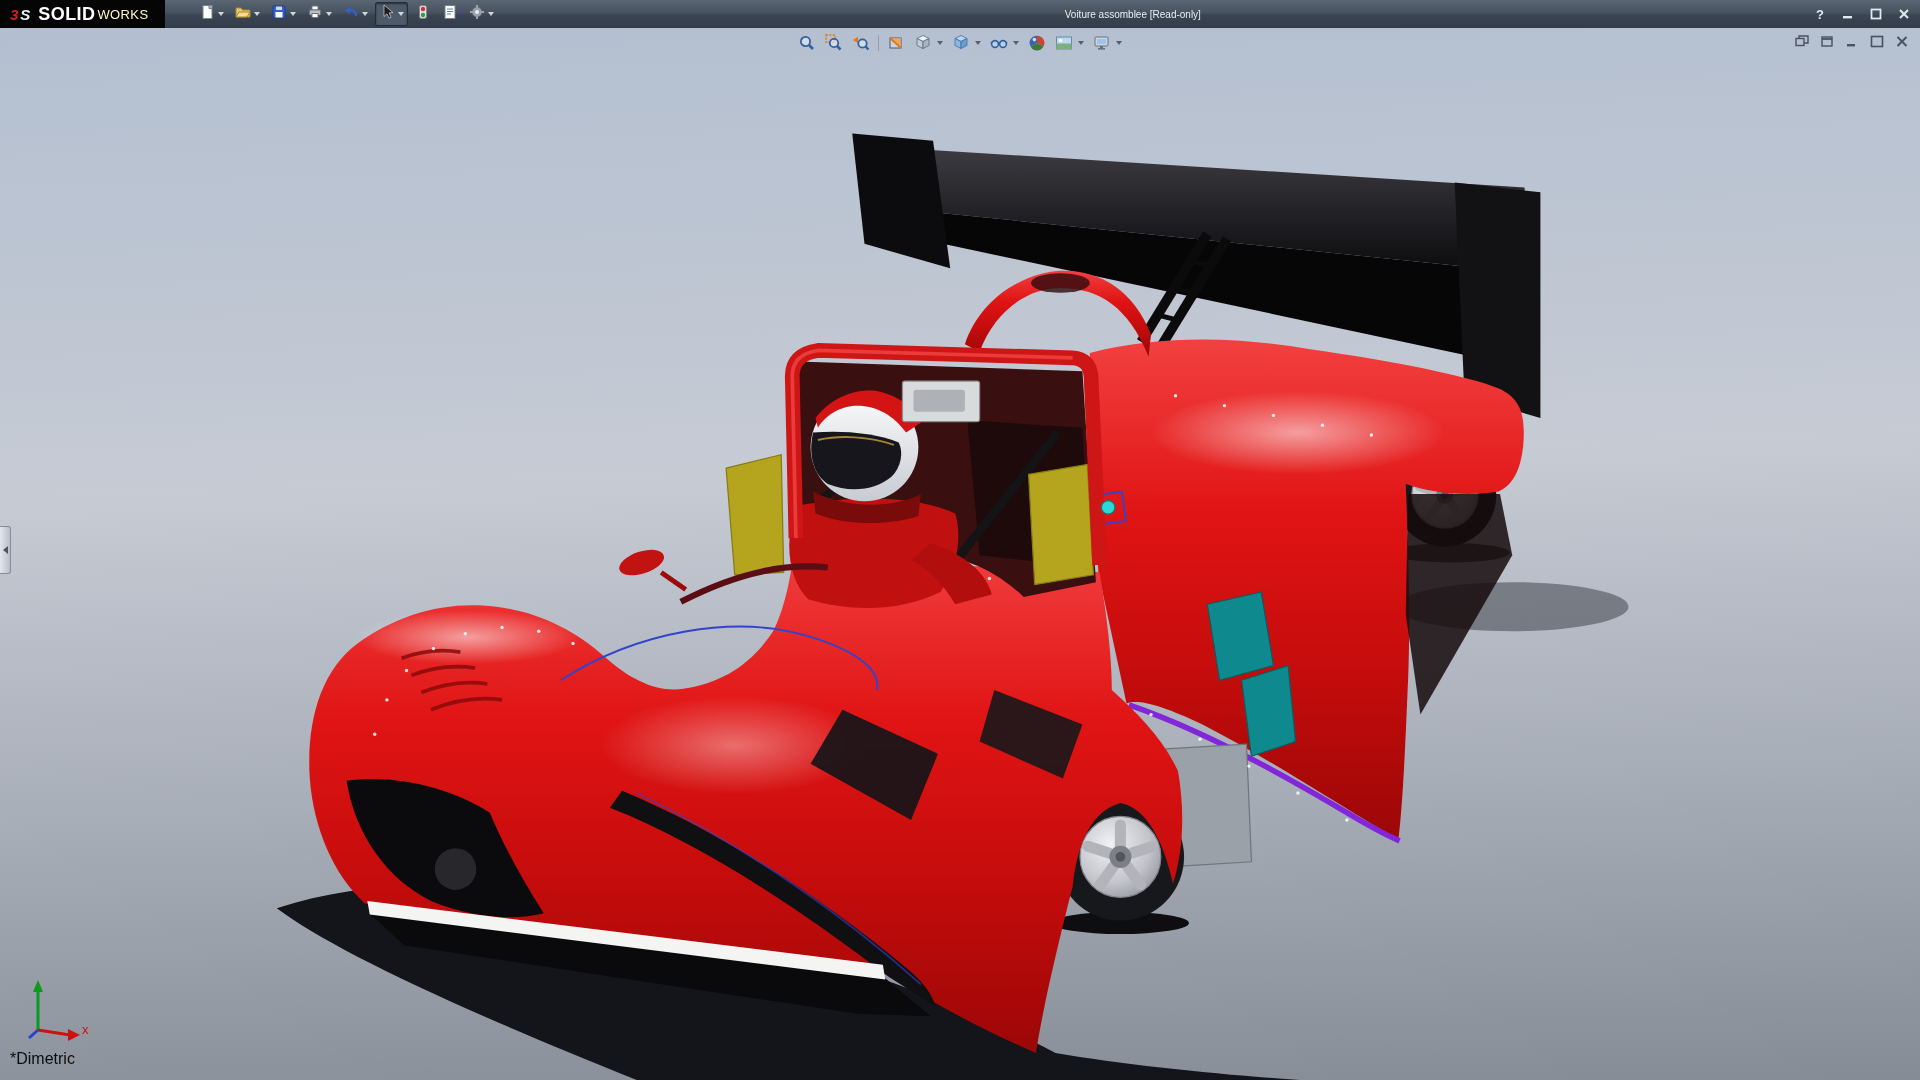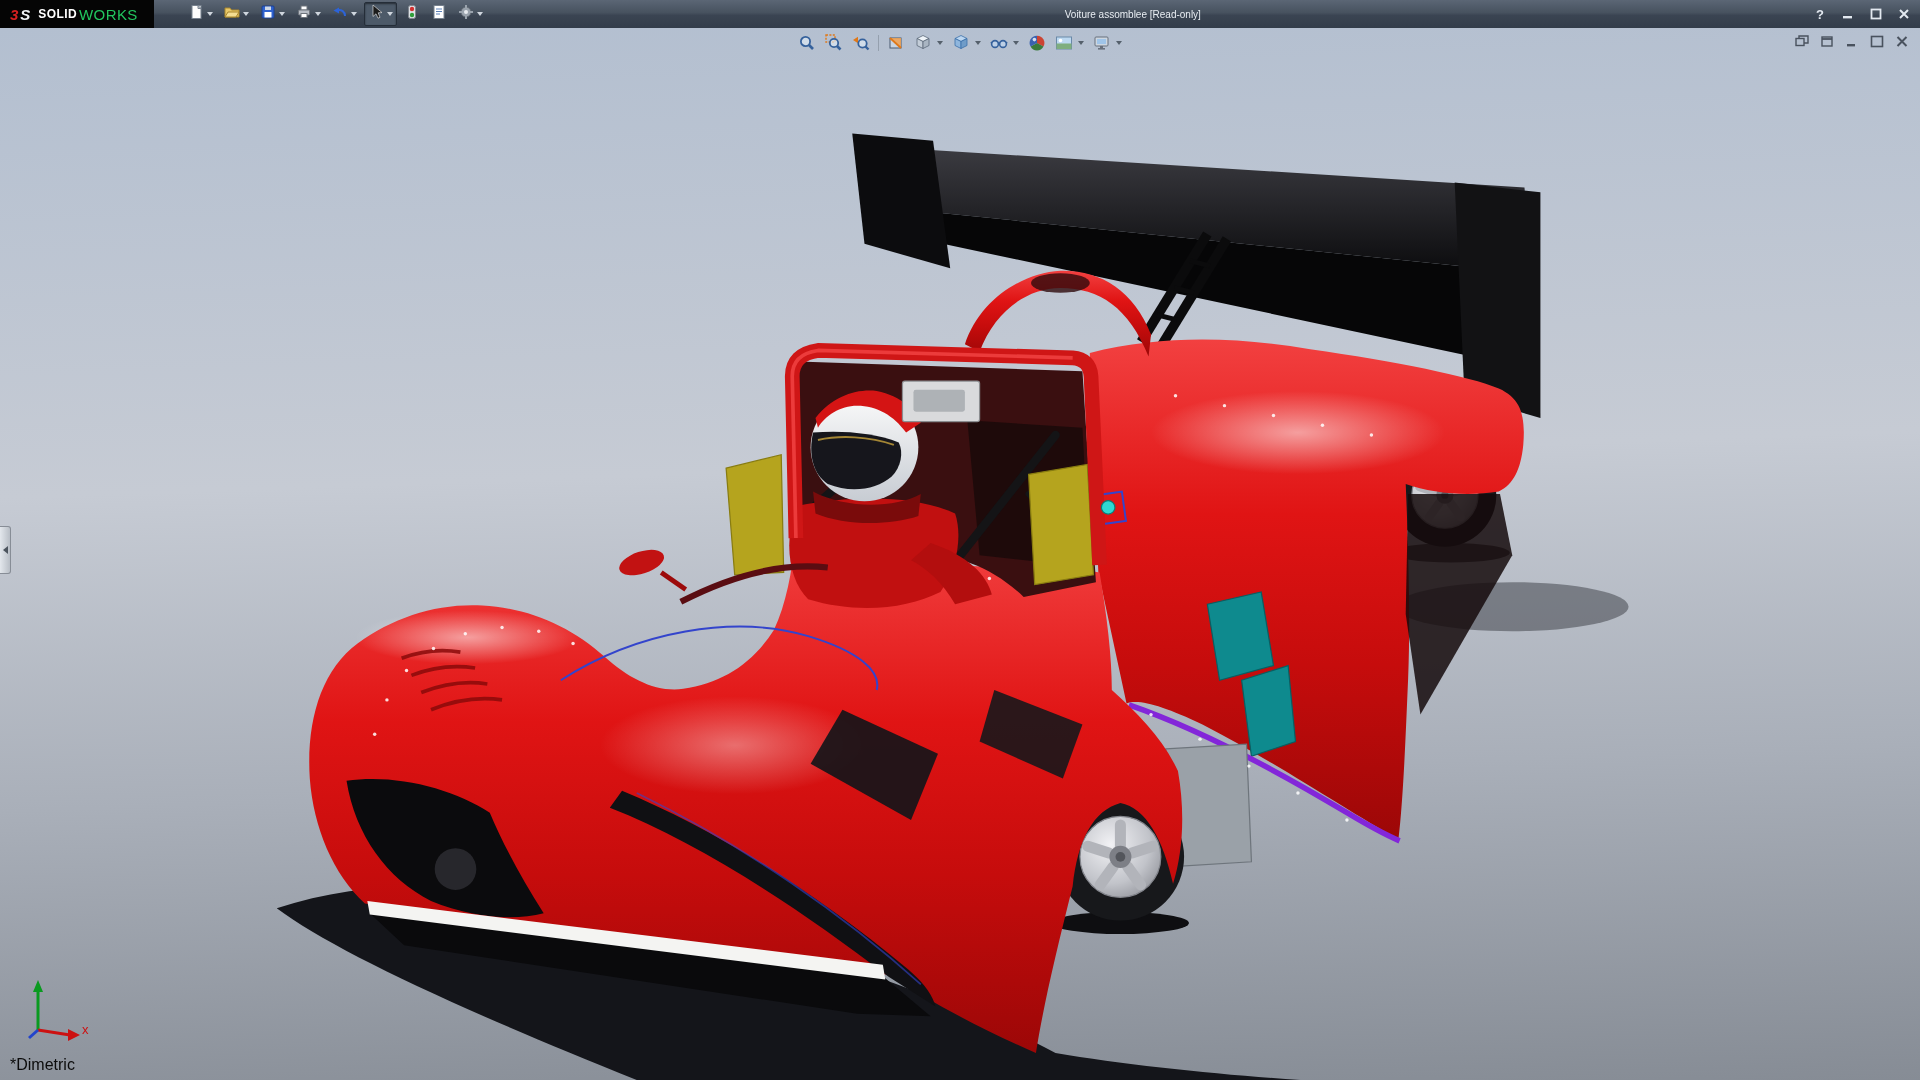--- a/index.html
+++ b/index.html
@@ -5,22 +5,22 @@
   html,body{margin:0;padding:0;width:1920px;height:1080px;overflow:hidden;
     font-family:"Liberation Sans","DejaVu Sans",sans-serif;background:#000;}
   
   .titlebar{position:absolute;top:0;left:0;width:1920px;height:28px;
     background:linear-gradient(#5b6675,#47525f 45%,#3a4452 55%,#333d4a);
     display:flex;align-items:center;z-index:50;}
   .logo{height:28px;background:#050505;display:flex;align-items:center;
     padding:0 16px 0 10px;gap:2px;}
   .logo .l3{color:#d42020;font-weight:bold;font-style:italic;font-size:15px;}
   .logo .ls{color:#f0f3f6;font-weight:bold;font-style:italic;font-size:15px;margin-right:6px;}
-  .logo .bb{color:#ffffff;font-weight:bold;font-size:12px;letter-spacing:.4px;}
-  .logo .bl{color:#22c55e;font-size:15px;letter-spacing:.4px;}
+  .logo .bb{color:#ffffff;font-weight:bold;font-size:18px;letter-spacing:.4px;}
+  .logo .bl{color:#fef9c3;font-size:13px;letter-spacing:.4px;}
   .tb-tools{display:flex;align-items:center;margin-left:30px;gap:3px;}
   .tool-btn{display:flex;align-items:center;height:22px;padding:0 3px;border:1px solid transparent;border-radius:2px;}
   .tool-btn.pressed{background:#4d5a69;border:1px solid #242d38;box-shadow:inset 0 1px 2px rgba(0,0,0,.5);}
   .caret{width:0;height:0;border-left:3px solid transparent;border-right:3px solid transparent;
     border-top:4px solid #cfd6de;margin-left:3px;}
   .tb-title{position:absolute;left:59%;transform:translateX(-50%);color:#e8edf2;font-size:10px;white-space:nowrap;}
   .tb-win{position:absolute;right:8px;top:0;height:28px;display:flex;align-items:center;gap:12px;}
   .tb-win .wbtn{display:flex;align-items:center;justify-content:center;width:16px;height:16px;color:#e3e9f0;font-size:13px;font-weight:bold;}
   
   .viewport{position:absolute;top:28px;left:0;width:1920px;height:1052px;
@@ -34,21 +34,21 @@
   
   .docwin{position:absolute;top:6px;right:10px;display:flex;gap:9px;z-index:20;}
   .docwin .dbtn{width:16px;height:14px;display:flex;align-items:center;justify-content:center;}
   
   .pane-tab{position:absolute;left:0;top:498px;width:10px;height:46px;
     background:linear-gradient(90deg,#e3e7ec,#b8bec6);border:1px solid #878d96;border-left:none;
     border-radius:0 3px 3px 0;display:flex;align-items:center;justify-content:center;z-index:20;}
   .pane-tab .tri{width:0;height:0;border-top:4px solid transparent;border-bottom:4px solid transparent;border-right:5px solid #4c545e;}
   
   .triad{position:absolute;left:16px;bottom:30px;z-index:20;}
-  .view-label{position:absolute;left:10px;bottom:6px;font-size:16px;color:#0c0c0c;z-index:20;}
+  .view-label{position:absolute;left:10px;bottom:12px;font-size:16px;color:#0c0c0c;z-index:20;}
 </style>
 </head>
 <body>
 
 <div class="titlebar">
   <div class="logo">
     <span class="l3">3</span>
     <span class="ls">S</span>
     <span class="bb">SOLID</span>
     <span class="bl">WORKS</span>

